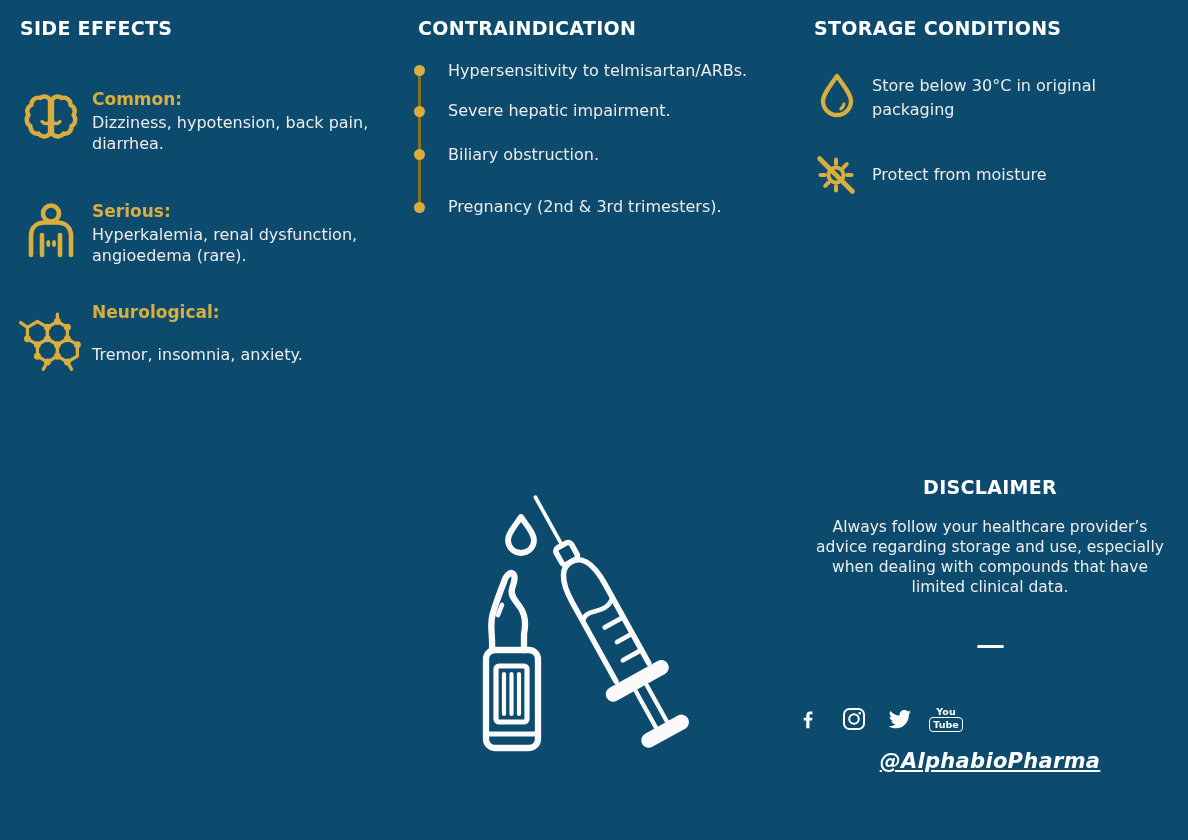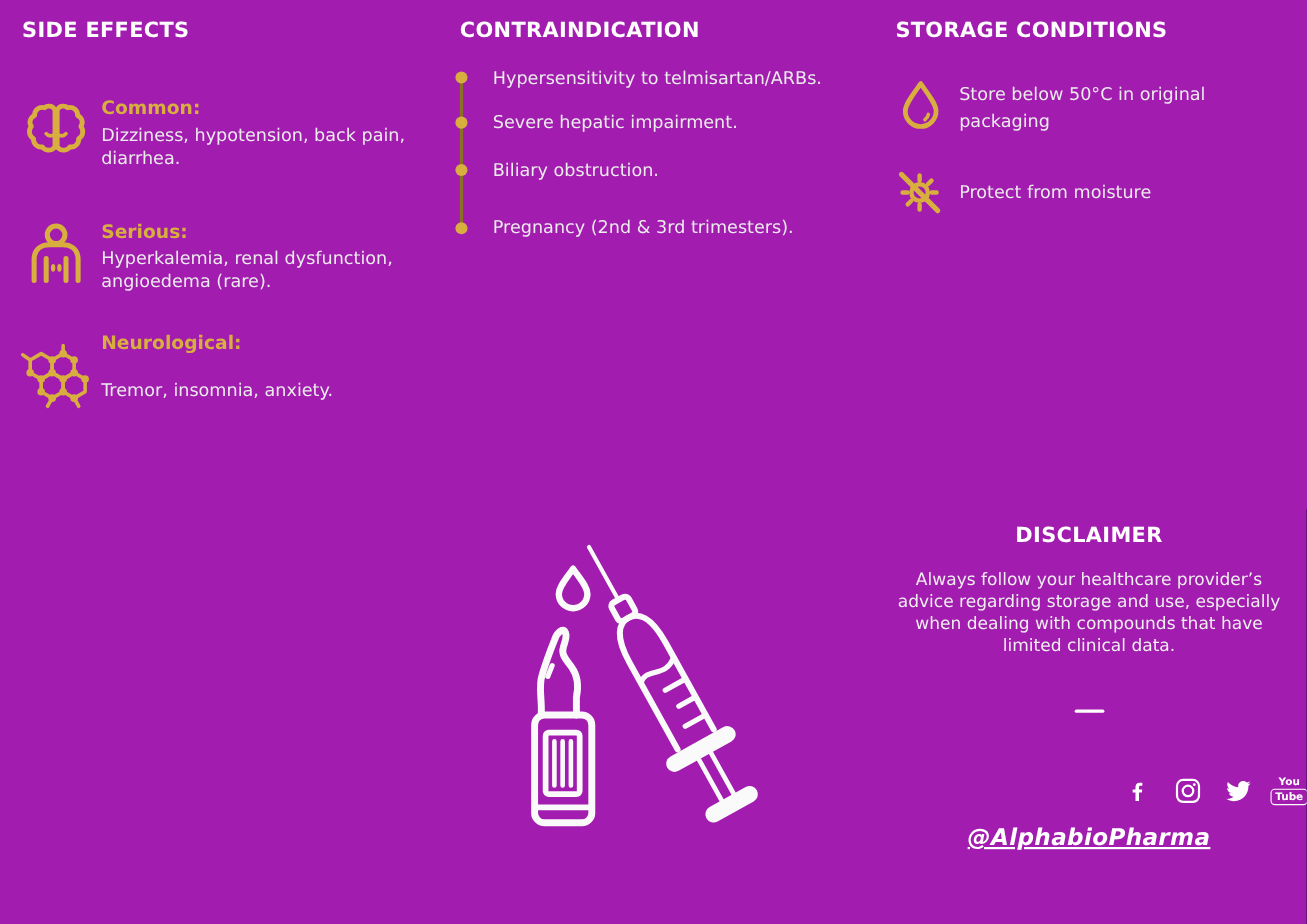--- a/index.html
+++ b/index.html
@@ -1,18 +1,18 @@
 <!DOCTYPE html>
 <html><head>
 <meta charset="utf-8">
 <style>
   html,body{margin:0;padding:0;background:#0c0b0b;}
   .page{
     position:relative;width:1188px;height:840px;overflow:hidden;
-    background:#a21caf;
+    background:#0c4a6e;
     font-family:"DejaVu Sans","Liberation Sans",sans-serif;
     -webkit-font-smoothing:antialiased;
   }
   .col-title{
     position:absolute;margin:0;color:#ffffff;font-size:19px;font-weight:800;
     letter-spacing:0.3px;white-space:nowrap;
   }
   #title-side{left:20px;top:17px;}
   #title-contra{left:418px;top:17px;}
   #title-storage{left:814px;top:17px;}
@@ -45,21 +45,21 @@
   #st2-text{position:absolute;left:872px;top:165px;color:#ececec;font-size:16px;margin:0;white-space:nowrap;}
 
   
   .illus{position:absolute;left:462px;top:482px;width:250px;height:280px;}
 
   
   .disc{position:absolute;left:795px;top:476px;width:390px;text-align:center;color:#fff;}
   .disc-title{margin:0;font-size:19px;font-weight:800;letter-spacing:0.3px;}
   .disc-text{margin:19px auto 0;width:352px;font-size:15.5px;line-height:20px;color:#efefef;}
   .disc-divider{width:27px;height:3px;background:#ffffff;border-radius:2px;margin:48px auto 0;}
-  .social-row{margin-top:56px;display:flex;justify-content:flex-end;align-items:center;gap:20px;}
+  .social-row{margin-top:56px;display:flex;justify-content:flex-start;align-items:center;gap:20px;}
   .social-link{display:flex;align-items:center;justify-content:center;width:26px;height:30px;text-decoration:none;}
   .yt{display:flex;flex-direction:column;align-items:center;line-height:1;color:#fff;}
   .yt-you{font-size:9.5px;font-weight:700;}
   .yt-tube{font-size:9.5px;font-weight:700;border:1.6px solid #fff;border-radius:4px;padding:1.5px 3px;margin-top:1px;}
   .handle{margin-top:15px;font-size:21px;font-weight:700;font-style:italic;letter-spacing:0.3px;text-decoration:underline;}
 </style>
 </head>
 <body>
 
 <div class="page">
@@ -127,21 +127,21 @@
   <p class="tl-text" id="ci4">Pregnancy (2nd &amp; 3rd trimesters).</p>
 
   <h2 class="col-title" id="title-storage">STORAGE CONDITIONS</h2>
 
   <span id="st1-icon">
     <svg width="40" height="47" viewBox="0 0 40 47" fill="none" stroke="#d8ae3f" stroke-width="4.3" stroke-linecap="round" stroke-linejoin="round">
       <path d="M20,4 C13,14 6,22.5 6,29 a14,14 0 0 0 28,0 C34,22.5 27,14 20,4 Z"></path>
       <path d="M27,32 a7.5,7.5 0 0 1 -3.2,4.8" stroke-width="3.2"></path>
     </svg>
   </span>
-  <p id="st1-text">Store below 50°C in original packaging</p>
+  <p id="st1-text">Store below 30°C in original packaging</p>
 
   <span id="st2-icon">
     <svg width="50" height="50" viewBox="0 0 50 50" fill="none" stroke="#d8ae3f" stroke-width="4" stroke-linecap="round" stroke-linejoin="round">
       <circle cx="25" cy="25" r="7.5"></circle>
       <path d="M25,9.5 L25,14 M35.8,14.2 L32.5,17.5 M40.5,25 L36,25 M25,40.5 L25,36 M14.2,35.8 L17.5,32.5 M9.5,25 L14,25"></path>
       <path d="M8.5,8.5 L41.5,41.5" stroke-width="4.6"></path>
     </svg>
   </span>
   <p id="st2-text">Protect from moisture</p>
 

